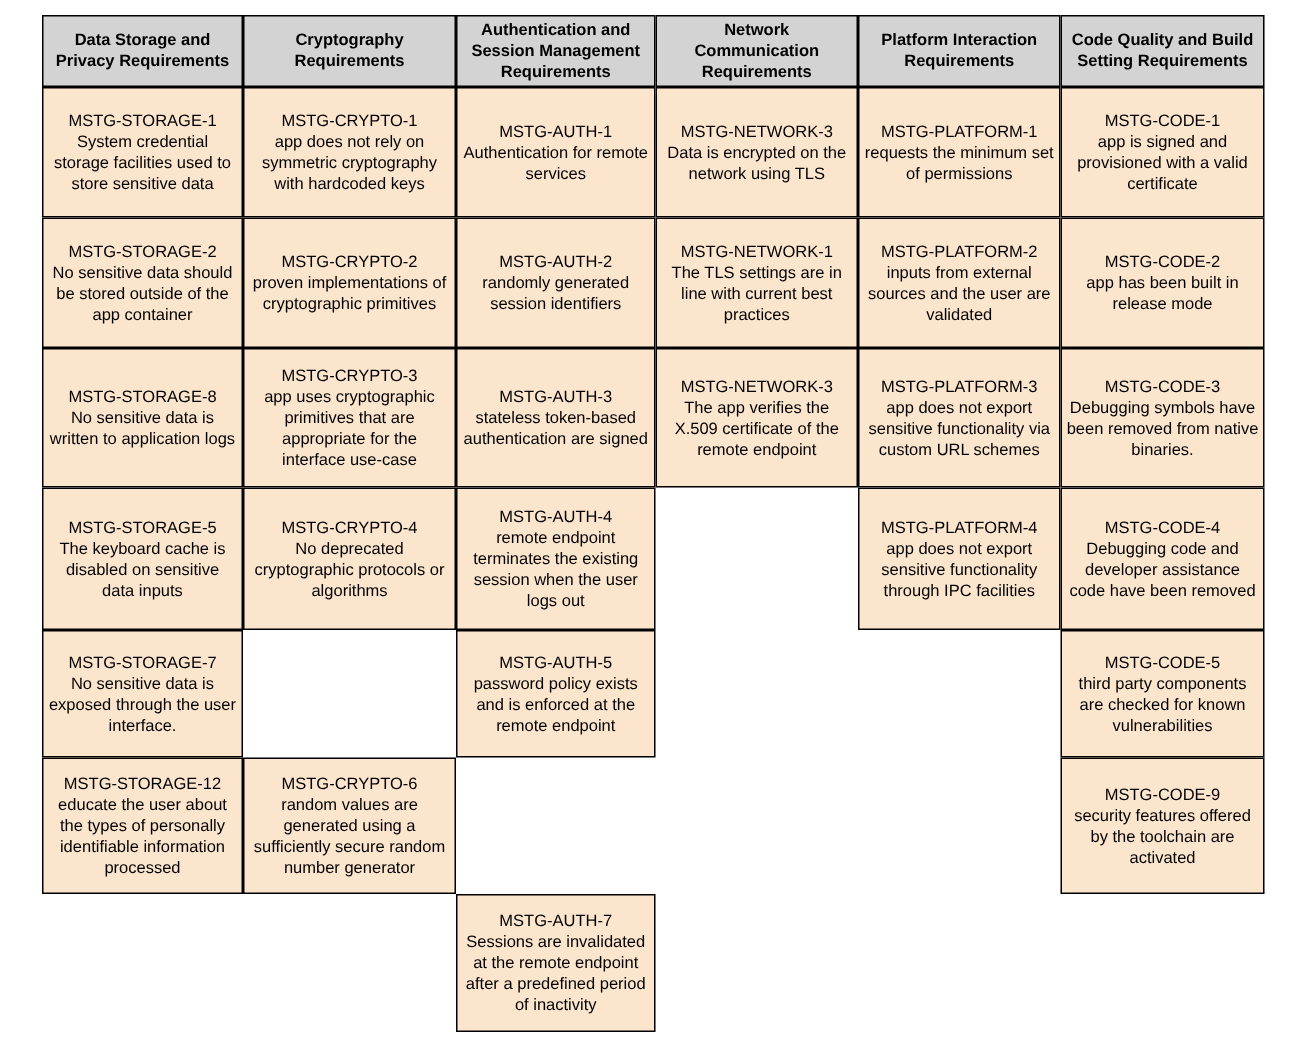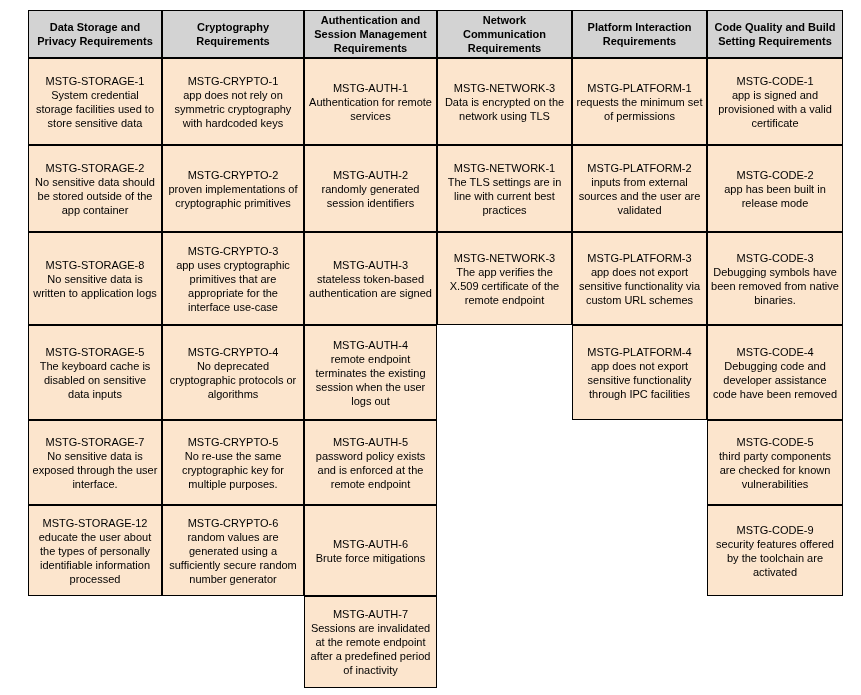--- a/index.html
+++ b/index.html
@@ -92,24 +92,20 @@
       <span class="ctext">proven implementations of cryptographic primitives</span>
     </div>
     <div class="cell" style="grid-area:4/2">
       <span class="cid">MSTG-CRYPTO-3</span>
       <span class="ctext">app uses cryptographic primitives that are appropriate for the interface use-case</span>
     </div>
     <div class="cell" style="grid-area:5/2">
       <span class="cid">MSTG-CRYPTO-4</span>
       <span class="ctext">No deprecated cryptographic protocols or algorithms</span>
     </div>
-    <div class="cell" style="grid-area:6/2">
-      <span class="cid">MSTG-CRYPTO-5</span>
-      <span class="ctext">No re-use the same cryptographic key for multiple purposes.</span>
-    </div>
     <div class="cell" style="grid-area:7/2">
       <span class="cid">MSTG-CRYPTO-6</span>
       <span class="ctext">random values are generated using a sufficiently secure random number generator</span>
     </div>
 
     <div class="cell" style="grid-area:2/3">
       <span class="cid">MSTG-AUTH-1</span>
       <span class="ctext">Authentication for remote services</span>
     </div>
     <div class="cell" style="grid-area:3/3">
@@ -120,24 +116,20 @@
       <span class="cid">MSTG-AUTH-3</span>
       <span class="ctext">stateless token-based authentication are signed</span>
     </div>
     <div class="cell" style="grid-area:5/3">
       <span class="cid">MSTG-AUTH-4</span>
       <span class="ctext">remote endpoint terminates the existing session when the user logs out</span>
     </div>
     <div class="cell" style="grid-area:6/3">
       <span class="cid">MSTG-AUTH-5</span>
       <span class="ctext">password policy exists and is enforced at the remote endpoint</span>
-    </div>
-    <div class="cell" style="grid-area:7/3">
-      <span class="cid">MSTG-AUTH-6</span>
-      <span class="ctext">Brute force mitigations</span>
     </div>
     <div class="cell" style="grid-area:8/3">
       <span class="cid">MSTG-AUTH-7</span>
       <span class="ctext">Sessions are invalidated at the remote endpoint after a predefined period of inactivity</span>
     </div>
 
     <div class="cell" style="grid-area:2/4">
       <span class="cid">MSTG-NETWORK-3</span>
       <span class="ctext">Data is encrypted on the network using TLS</span>
     </div>

